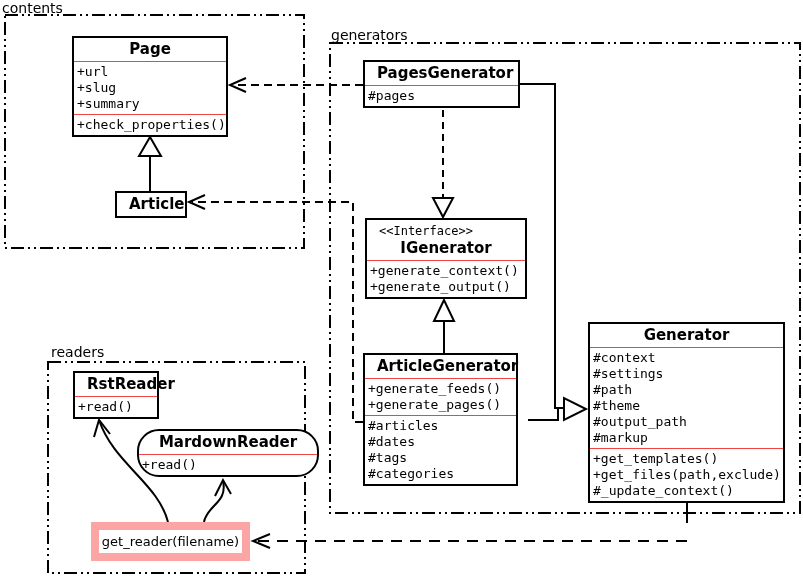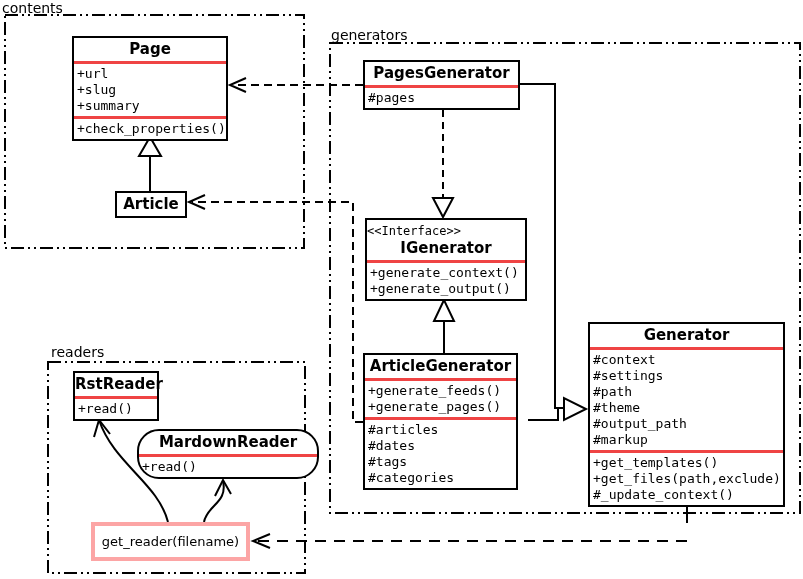--- a/index.html
+++ b/index.html
@@ -11,34 +11,34 @@
   svg.overlay { position: absolute; left: 0; top: 0; z-index: 1; }
   .pkg-label {
     position: absolute; z-index: 3; font-size: 14px; line-height: 16px;
   }
   .uml-class {
     position: absolute; z-index: 2; background: #ffffff;
     border: 2px solid #000; box-sizing: border-box;
   }
   .uml-title {
     font-weight: bold; font-size: 15px; line-height: 19px;
-    text-align: center; padding: 2px 0; white-space: nowrap;
+    text-align: center; padding: 2px 12px; white-space: nowrap;
   }
   .uml-stereotype {
     font-family: "DejaVu Sans Mono", monospace; font-weight: normal;
     font-size: 12px; line-height: 15px; text-align: left; white-space: nowrap;
   }
-  .uml-section { border-top: 3px solid #ef4444; padding: 2px 3px; }
+  .uml-section { border-top: 1px solid #ef4444; padding: 2px 3px; }
   .member {
     font-family: "DejaVu Sans Mono", monospace; font-size: 13px;
     line-height: 16px; white-space: pre;
   }
   .func-box {
     position: absolute; z-index: 2; background: #ffffff;
-    border: 4px solid #fca5a5; box-sizing: border-box;
+    border: 8px solid #fca5a5; box-sizing: border-box;
     display: flex; align-items: center; justify-content: center;
     font-size: 13px; white-space: nowrap;
   }
 </style>
 </head>
 <body>
 
 <svg class="overlay" width="803" height="579" viewBox="0 0 803 579">
 
   <rect x="5" y="15" width="299" height="233" fill="none" stroke="#000" stroke-width="2" stroke-dasharray="13 4 2 4 2 4"></rect>

